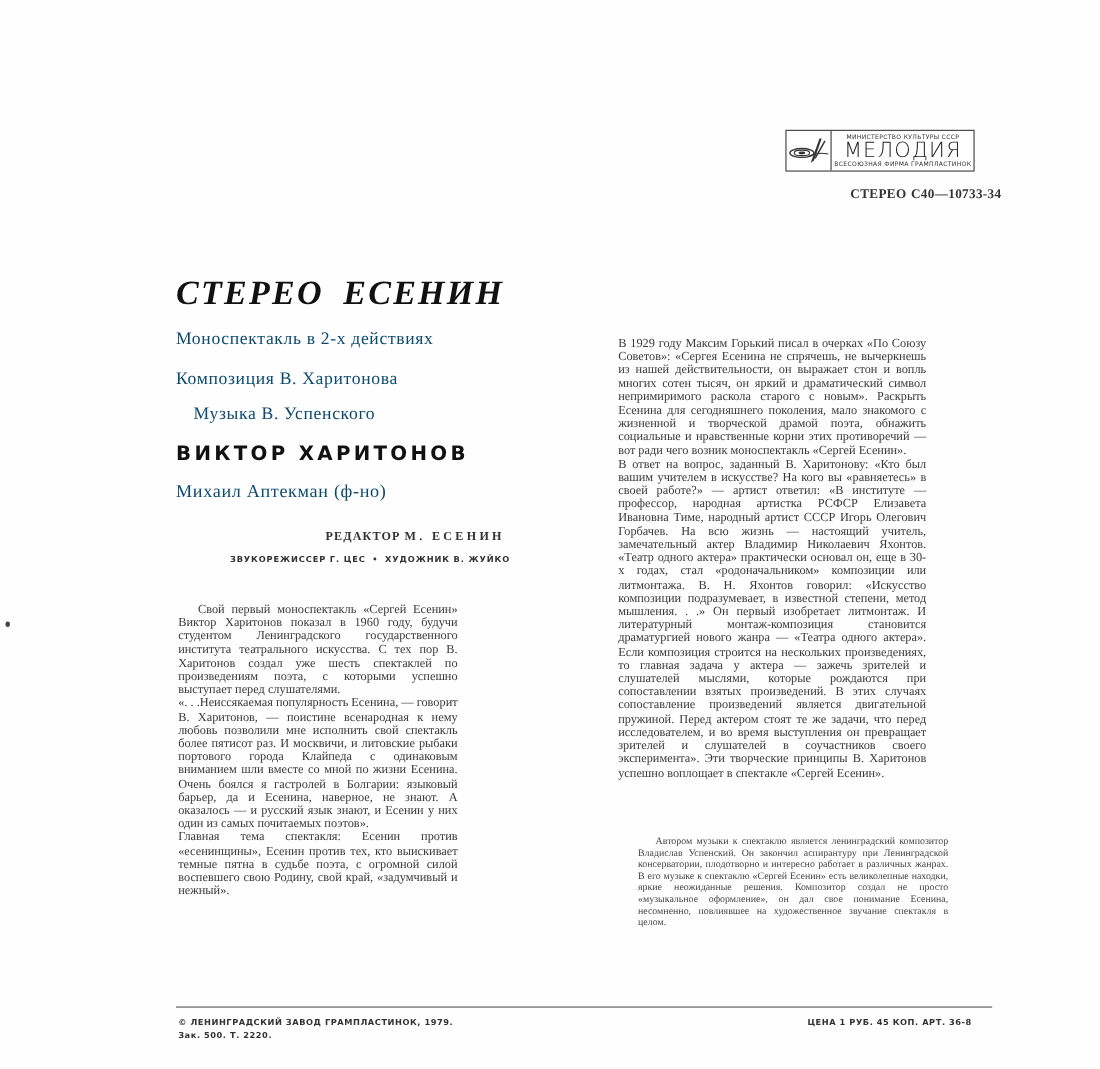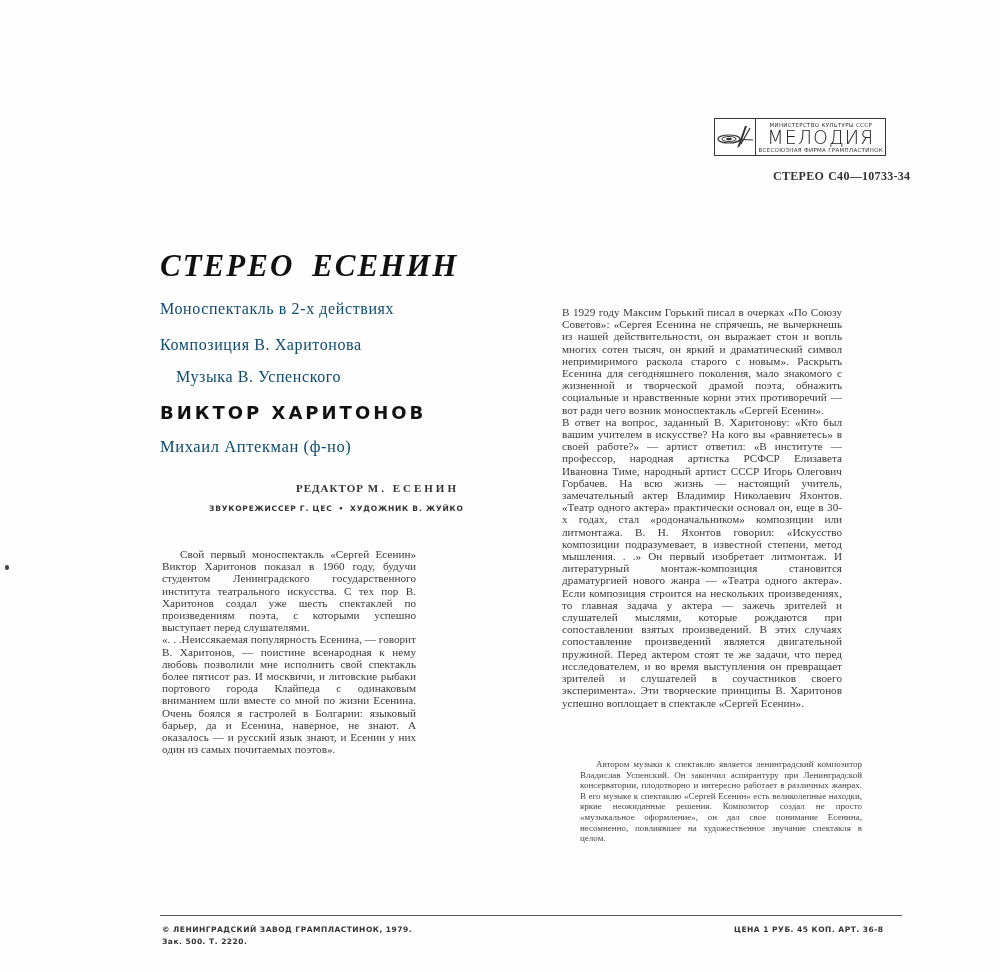--- a/index.html
+++ b/index.html
@@ -102,20 +102,21 @@
   <span>РЕДАКТОР</span>
   <span class="name">М. ЕСЕНИН</span>
 </div>
 <div class="abs credits">
   <span>ЗВУКОРЕЖИССЕР Г. ЦЕС</span><span class="sep">•</span><span>ХУДОЖНИК В. ЖУЙКО</span>
 </div>
 
 <div class="abs col col-left">
   <p class="indent">Свой первый моноспектакль «Сергей Есенин» Виктор Харитонов показал в 1960 году, будучи студентом Ленинградского государственного института театрального искусства. С тех пор В. Харитонов создал уже шесть спектаклей по произведениям поэта, с которыми успешно выступает перед слушателями.</p>
   <p>«. . .Неиссякаемая популярность Есенина, — говорит В. Харитонов, — поистине всенародная к нему любовь позволили мне исполнить свой спектакль более пятисот раз. И москвичи, и литовские рыбаки портового города Клайпеда с одинаковым вниманием шли вместе со мной по жизни Есенина. Очень боялся я гастролей в Болгарии: языковый барьер, да и Есенина, наверное, не знают. А оказалось — и русский язык знают, и Есенин у них один из самых почитаемых поэтов».</p>
+  <p>Главная тема спектакля: Есенин против «есенинщины», Есенин против тех, кто выискивает темные пятна в судьбе поэта, с огромной силой воспевшего свою Родину, свой край, «задумчивый и нежный».</p>
 </div>
 
 <div class="abs col col-right">
   <p>В 1929 году Максим Горький писал в очерках «По Союзу Советов»: «Сергея Есенина не спрячешь, не вычеркнешь из нашей действительности, он выражает стон и вопль многих сотен тысяч, он яркий и драматический символ непримиримого раскола старого с новым». Раскрыть Есенина для сегодняшнего поколения, мало знакомого с жизненной и творческой драмой поэта, обнажить социальные и нравственные корни этих противоречий — вот ради чего возник моноспектакль «Сергей Есенин».</p>
   <p>В ответ на вопрос, заданный В. Харитонову: «Кто был вашим учителем в искусстве? На кого вы «равняетесь» в своей работе?» — артист ответил: «В институте — профессор, народная артистка РСФСР Елизавета Ивановна Тиме, народный артист СССР Игорь Олегович Горбачев. На всю жизнь — настоящий учитель, замечательный актер Владимир Николаевич Яхонтов. «Театр одного актера» практически основал он, еще в 30-х годах, стал «родоначальником» композиции или литмонтажа. В. Н. Яхонтов говорил: «Искусство композиции подразумевает, в известной степени, метод мышления. . .» Он первый изобретает литмонтаж. И литературный монтаж-композиция становится драматургией нового жанра — «Театра одного актера». Если композиция строится на нескольких произведениях, то главная задача у актера — зажечь зрителей и слушателей мыслями, которые рождаются при сопоставлении взятых произведений. В этих случаях сопоставление произведений является двигательной пружиной. Перед актером стоят те же задачи, что перед исследователем, и во время выступления он превращает зрителей и слушателей в соучастников своего эксперимента». Эти творческие принципы В. Харитонов успешно воплощает в спектакле «Сергей Есенин».</p>
 </div>
 
 <div class="abs col-note">
   <p>Автором музыки к спектаклю является ленинградский композитор Владислав Успенский. Он закончил аспирантуру при Ленинградской консерватории, плодотворно и интересно работает в различных жанрах. В его музыке к спектаклю «Сергей Есенин» есть великолепные находки, яркие неожиданные решения. Композитор создал не просто «музыкальное оформление», он дал свое понимание Есенина, несомненно, повлиявшее на художественное звучание спектакля в целом.</p>
 </div>

